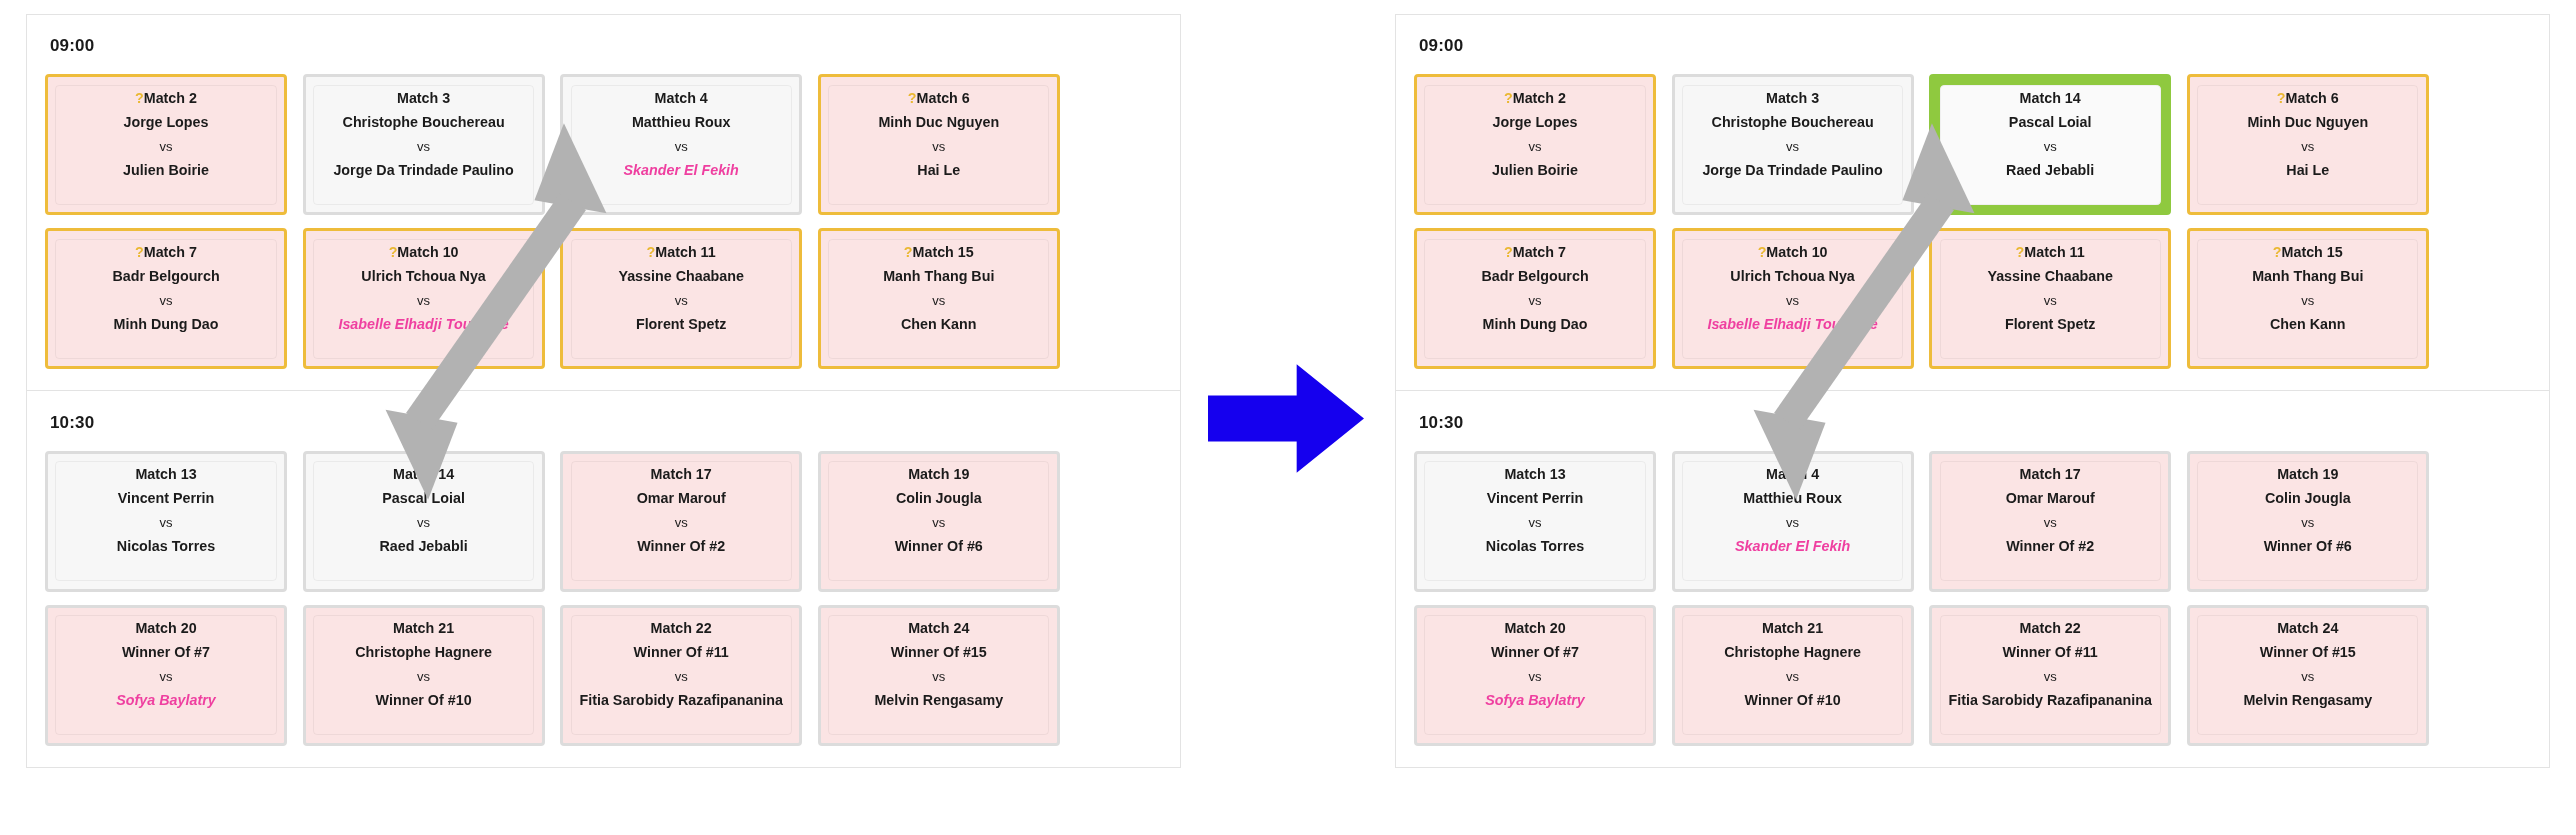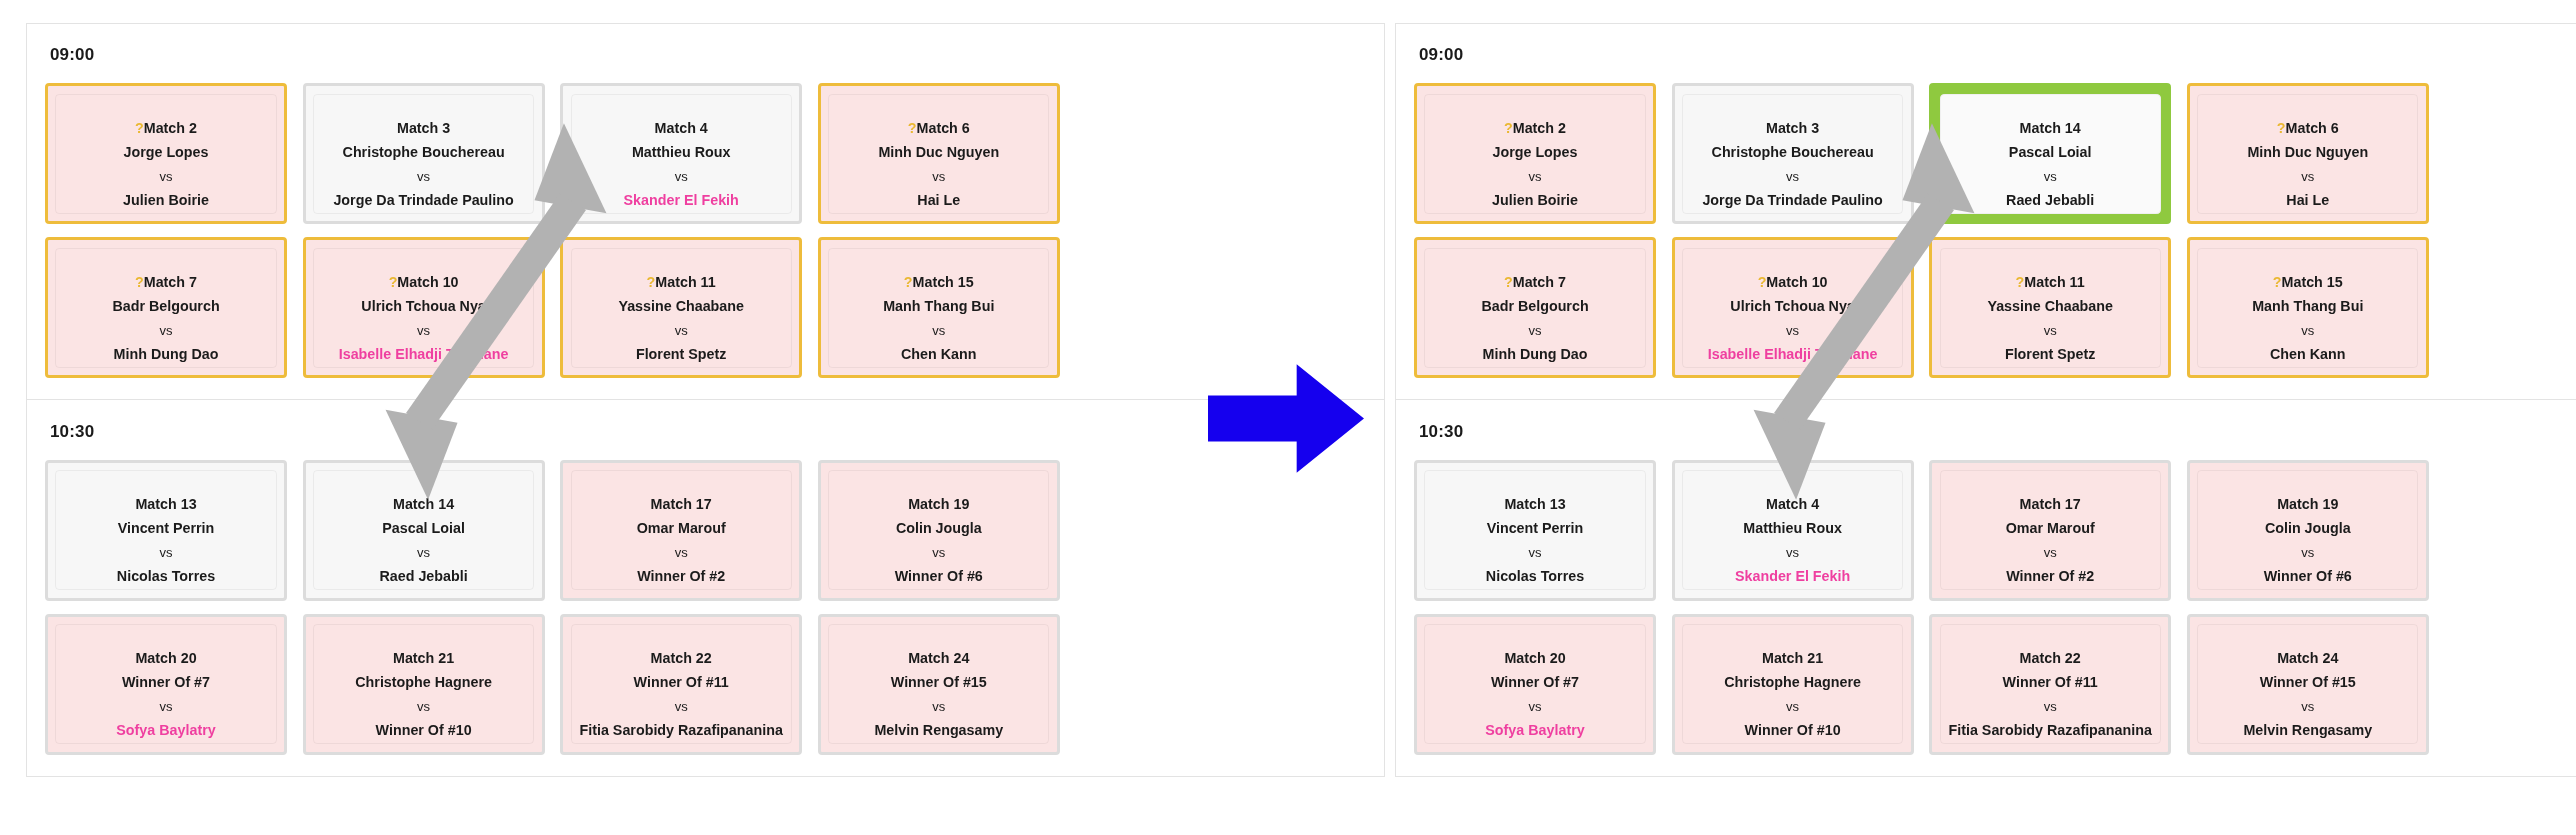--- a/index.html
+++ b/index.html
@@ -7,22 +7,22 @@
     width:2576px;height:836px;
     background:#ffffff;
     font-family:"Liberation Sans","DejaVu Sans",sans-serif;
     overflow:hidden;
   }
   .stage{position:relative;width:2576px;height:836px;}
 
   
   .panel{
     position:absolute;
-    top:23px;
-    width:1359px;
+    top:14px;
+    width:1155px;
     height:787px;
   }
   .panel.left{left:26px;}
   .panel.right{left:1395px;}
 
   .schedule{
     box-sizing:border-box;
     border:0.8px solid #e3e3e3;
     background:#ffffff;
     width:100%;
@@ -70,41 +70,41 @@
     border-color:#8fc93f;
   }
   .card-inner{
     box-sizing:border-box;
     flex:1;
     border:0.8px solid rgba(0,0,0,0.05);
     border-radius:4.1px;
     display:flex;
     flex-direction:column;
     align-items:center;
-    justify-content:flex-end;
+    justify-content:flex-start;
     gap:9px;
     padding:4.9px 3.3px;
     background:transparent;
   }
   .match-card.selected .card-inner{
     background:#fafafa;
     border-color:#f0f0f0;
   }
   .m-line{
     font-size:14.3px;
     font-weight:bold;
     color:#1b1b1b;
     line-height:1.05;
     text-align:center;
     white-space:nowrap;
   }
   .m-title{font-size:14.3px;}
   .q-mark{color:#eab832;font-weight:bold;}
   .m-vs{font-size:13px;font-weight:normal;color:#1b1b1b;}
-  .player.highlight{color:#ef3fa0;}
+  .player.highlight{color:#ef3fa0;font-style:italic;}
 
   
   .drag-arrow{
     position:absolute;
     pointer-events:none;
   }
   .blue-arrow{
     position:absolute;
     left:1208px;
     top:361px;

